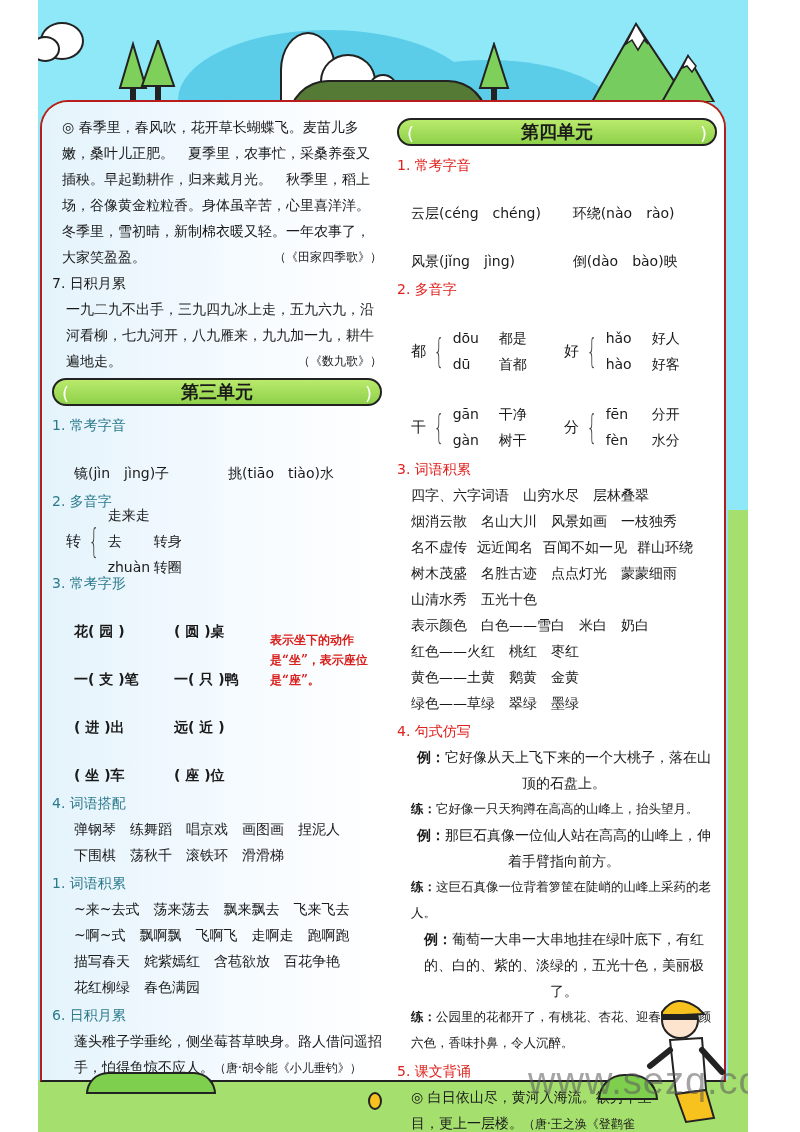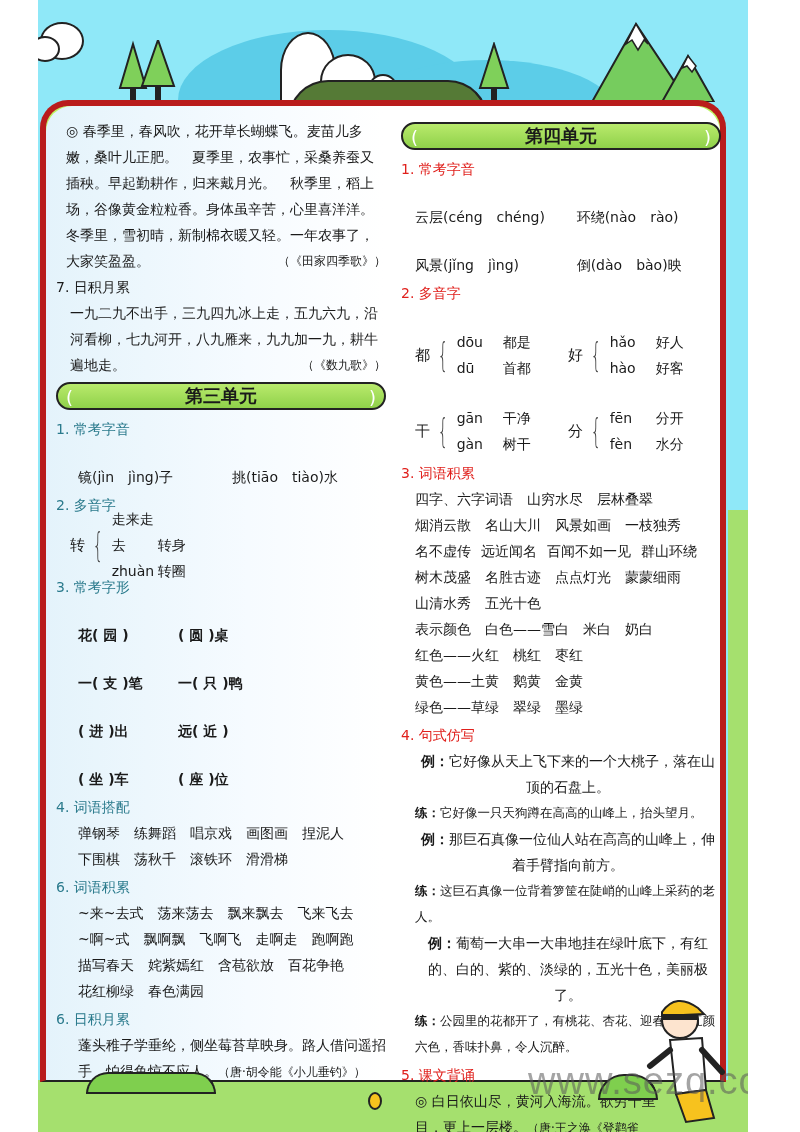--- a/index.html
+++ b/index.html
@@ -5,21 +5,21 @@
   * { box-sizing: border-box; margin: 0; padding: 0; }
   html, body { width: 800px; height: 1132px; overflow: hidden; background: #fff; }
   body { font-family: "DejaVu Sans", "Liberation Sans", sans-serif; color: #1a1a1a; position: relative; }
 
   .page { position: absolute; left: 38px; top: 0; width: 710px; height: 1132px; background: #8fe8f8; overflow: hidden; }
   .sky-hill { position: absolute; border-radius: 50% 50% 0 0; background: #5ccde8; }
   .grass { position: absolute; left: 0; top: 1080px; width: 100%; height: 52px; background: #a5e06e; }
   .grass-right { position: absolute; left: 690px; top: 510px; width: 20px; height: 570px; background: #a5e06e; }
 
   .panel { position: absolute; left: 2px; top: 100px; width: 686px; height: 982px; background: #bef264;
-           border: 6px solid #b91c1c; border-radius: 28px 28px 0 0; border-bottom: 2px solid #222; }
+           border: 2px solid #b91c1c; border-radius: 28px 28px 0 0; border-bottom: 2px solid #222; }
   .panel-fade { position: absolute; left: 0; top: 0; right: 0; bottom: 0; border-radius: 26px 26px 0 0;
            background: linear-gradient(90deg, #e4f3fb 0%, #f6fbff 30%, #fff 50%, #fff 100%); }
 
   .col { position: absolute; font-size: 14px; line-height: 26px; }
   .col-left { left: 10px; top: 12px; width: 330px; }
   .col-right { left: 355px; top: 12px; width: 320px; }
 
   .unit-bar { height: 28px; border: 2px solid #222; border-radius: 16px; background: linear-gradient(#b9ea6c, #8fd14a);
               position: relative; text-align: center; font-weight: bold; font-size: 18px; line-height: 24px; margin: 4px 0 6px; }
   .unit-bar .lb, .unit-bar .rb { position: absolute; top: 2px; font-size: 18px; color: #fff; font-weight: normal; }
@@ -137,40 +137,41 @@
             </div>
           <div class="pair">
               <div>( 进 )出</div>
               <div>远( 近 )</div>
             </div>
           <div class="pair">
               <div>( 坐 )车</div>
               <div>( 座 )位</div>
             </div>
         </div>
+        <div class="red-note" style="top:12px;">表示坐下的动作是“坐”，表示座位是“座”。</div>
       </div>
 
       <div class="h-teal">4. 词语搭配</div>
       <div class="indent">
         <div class="row">
             <span>弹钢琴</span>
             <span>练舞蹈</span>
             <span>唱京戏</span>
             <span>画图画</span>
             <span>捏泥人</span>
           </div>
         <div class="row">
             <span>下围棋</span>
             <span>荡秋千</span>
             <span>滚铁环</span>
             <span>滑滑梯</span>
           </div>
       </div>
 
-      <div class="h-teal">6. 词语积累</div>
+      <div class="h-teal">1. 词语积累</div>
       <div class="indent">
         <div class="row">
             <span>~来~去式</span>
             <span>荡来荡去</span>
             <span>飘来飘去</span>
             <span>飞来飞去</span>
           </div>
         <div class="row">
             <span>~啊~式</span>
             <span>飘啊飘</span>

